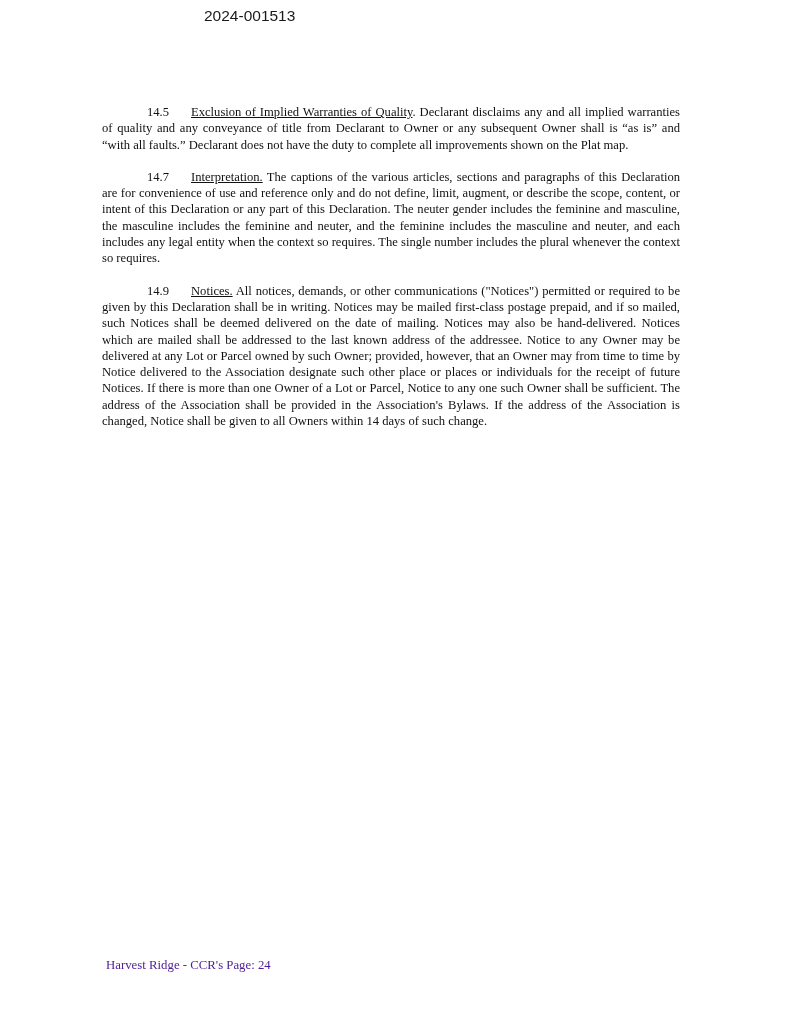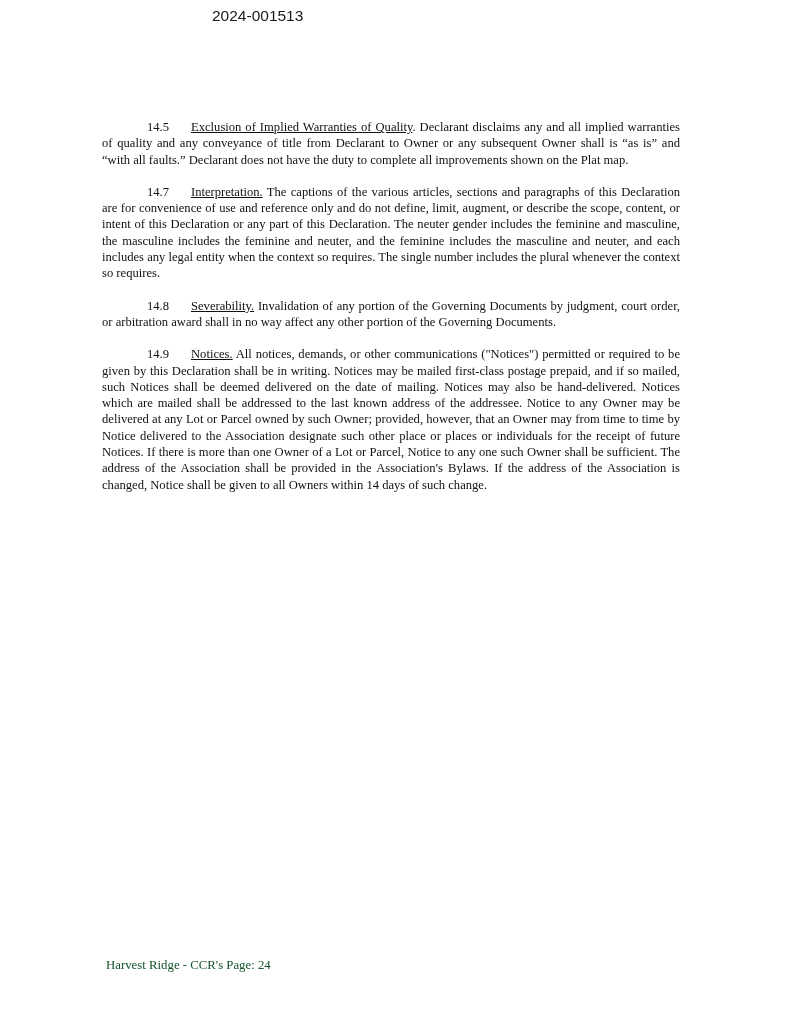--- a/index.html
+++ b/index.html
@@ -1,44 +1,43 @@
 <!DOCTYPE html>
 <html><head>
   <meta charset="utf-8">
   <style>
     html, body { margin: 0; padding: 0; background: #ffffff; }
     body { width: 791px; height: 1023px; position: relative; overflow: hidden; color: #111111; }
     .stamp {
-      position: absolute; left: 212px; top: 7px;
+      position: absolute; left: 204px; top: 7px;
       font-family: "Liberation Sans", sans-serif; font-size: 15.5px; line-height: 17px; color: #1a1a1a;
     }
     .content {
       position: absolute; left: 102px; top: 104px; width: 578px;
       font-family: "Liberation Serif", serif; font-size: 12.6px; line-height: 16.3px;
       text-align: justify;
     }
-    .para { margin: 15px 0 16px 0; text-indent: 45px; }
+    .para { margin: 0 0 16px 0; text-indent: 45px; }
     .num { display: inline-block; width: 44px; text-indent: 0; }
     .heading { text-decoration: underline; }
     .footer {
       position: absolute; left: 106px; top: 958px;
-      font-family: "Liberation Serif", serif; font-size: 12.8px; color: #14532d;
+      font-family: "Liberation Serif", serif; font-size: 12.8px; color: #4c1d95;
     }
   </style>
 </head>
 <body>
 
 <div class="stamp">
   <div>2024-001513</div>
 </div>
 
 <div class="content">
   <p class="para"><span class="num">14.5</span><span class="heading">Exclusion of Implied Warranties of Quality</span><span>.</span><span> Declarant disclaims any and all implied warranties of quality and any conveyance of title from Declarant to Owner or any subsequent Owner shall is “as is” and “with all faults.” Declarant does not have the duty to complete all improvements shown on the Plat map.</span></p>
 
 
   <p class="para"><span class="num">14.7</span><span class="heading">Interpretation.</span><span> The captions of the various articles, sections and paragraphs of this Declaration are for convenience of use and reference only and do not define, limit, augment, or describe the scope, content, or intent of this Declaration or any part of this Declaration. The neuter gender includes the feminine and masculine, the masculine includes the feminine and neuter, and the feminine includes the masculine and neuter, and each includes any legal entity when the context so requires. The single number includes the plural whenever the context so requires.</span></p>
 
-  <p class="para"><span class="num">14.8</span><span class="heading">Severability.</span><span> Invalidation of any portion of the Governing Documents by judgment, court order, or arbitration award shall in no way affect any other portion of the Governing Documents.</span></p>
 
   <p class="para"><span class="num">14.9</span><span class="heading">Notices.</span><span> All notices, demands, or other communications ("Notices") permitted or required to be given by this Declaration shall be in writing. Notices may be mailed first-class postage prepaid, and if so mailed, such Notices shall be deemed delivered on the date of mailing. Notices may also be hand-delivered. Notices which are mailed shall be addressed to the last known address of the addressee. Notice to any Owner may be delivered at any Lot or Parcel owned by such Owner; provided, however, that an Owner may from time to time by Notice delivered to the Association designate such other place or places or individuals for the receipt of future Notices. If there is more than one Owner of a Lot or Parcel, Notice to any one such Owner shall be sufficient. The address of the Association shall be provided in the Association's Bylaws. If the address of the Association is changed, Notice shall be given to all Owners within 14 days of such change.</span></p>
 </div>
 
 <div class="footer">Harvest Ridge - CCR's Page: 24</div>
 
 </body></html>

